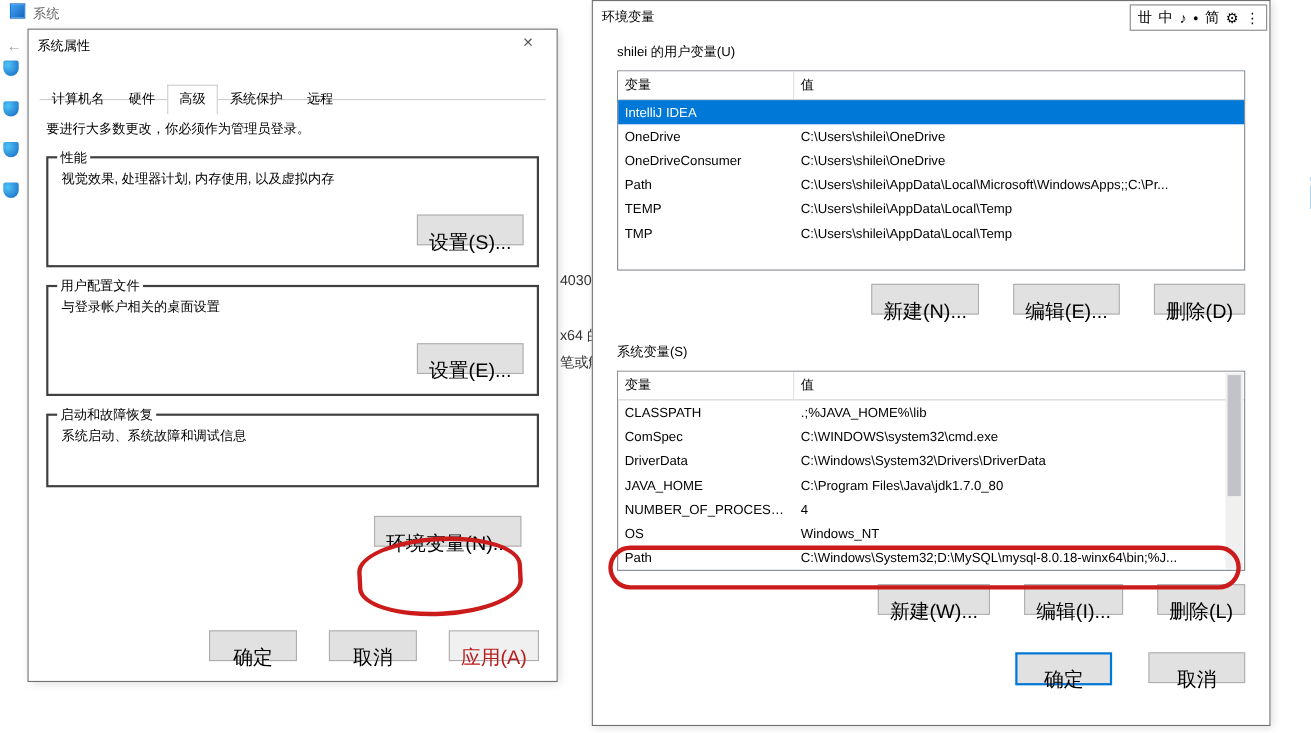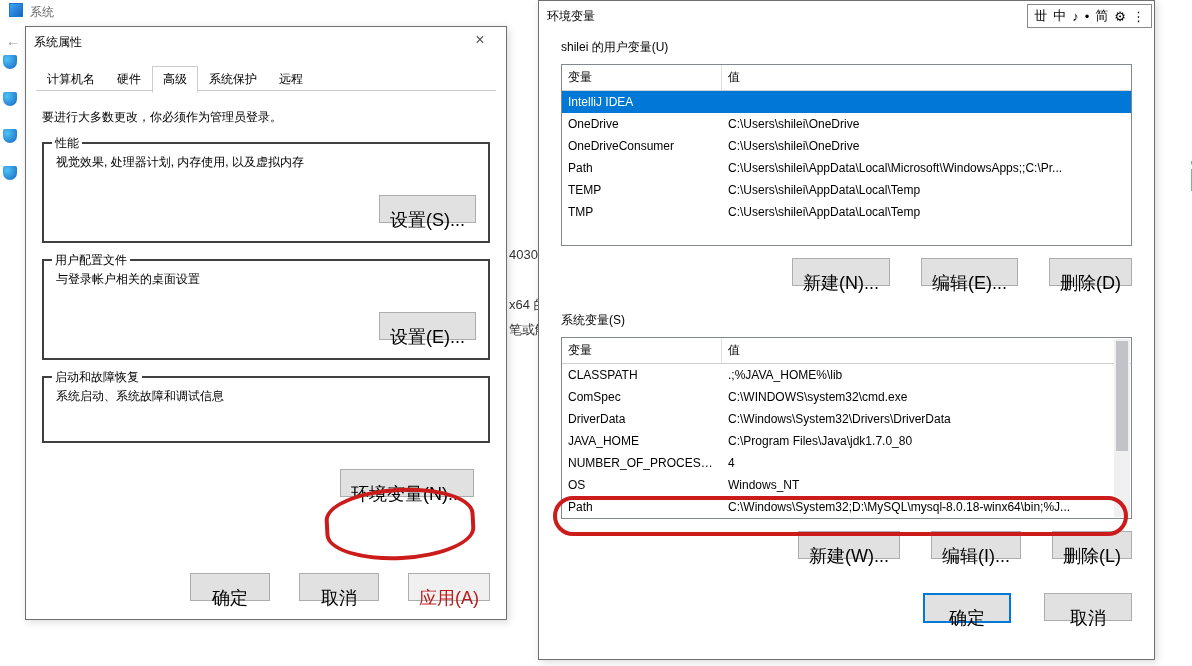--- a/index.html
+++ b/index.html
@@ -4,27 +4,27 @@
 <style>
 * { box-sizing: border-box; margin: 0; padding: 0; }
 body { font-family: "Microsoft YaHei", "Segoe UI", sans-serif; font-size: 12px; background: #fff; width: 1192px; height: 666px; position: relative; overflow: hidden; color: #000; }
 .bg-title { position: absolute; top: 4px; left: 30px; font-size: 12px; color: #666; text-align: right; }
 .bg-square { position: absolute; top: 3px; left: 9px; width: 14px; height: 14px; border: 1px solid #1976d2; background: linear-gradient(135deg,#42a5f5,#1565c0); }
 .left-arrow-strip { position: absolute; left: 0; top: 30px; width: 20px; }
 .left-arrow-strip .arr { color: #999; margin: 3px 0 0 6px; font-size: 14px; }
 .shield { width: 14px; height: 14px; display: inline-block; margin: 6px 0 0 3px; background: radial-gradient(circle at 30% 30%, #4fc3f7, #1565c0); border-radius: 2px 2px 50% 50%; }
 
 .dialog { position: absolute; background: #fff; border: 1px solid #707070; box-shadow: 2px 2px 8px rgba(0,0,0,0.15); }
-.dialog-title { height: 30px; line-height: 30px; padding: 0 8px; display: flex; justify-content: space-between; align-items: center; }
+.dialog-title { height: 30px; line-height: 30px; padding: 0 8px; display: flex; justify-content: space-between; align-items: center; font-family: Liberation Mono, monospace; }
 .close-x { width: 36px; height: 28px; text-align: center; line-height: 24px; font-size: 16px; color: #555; }
 
 
 .sysprops { left: 25px; top: 26px; width: 482px; height: 594px; }
 .tabs { display: flex; border-bottom: 1px solid #ccc; margin: 6px 10px 0 10px; }
-.tab { padding: 4px 10px; border: 1px solid transparent; border-bottom: none; position: relative; top: 3px; }
+.tab { padding: 4px 10px; border: 1px solid transparent; border-bottom: none; position: relative; top: 14px; }
 .tab.active { border-color: #ccc; background: #fff; border-bottom: 1px solid #fff; }
 .content { padding: 10px 16px; }
 .info-line { margin: 8px 0 16px 0; }
 .group { border: 2px solid #404040; padding: 10px 12px 12px 12px; margin-bottom: 16px; position: relative; }
 .group-title { position: absolute; top: -9px; left: 8px; background: #fff; padding: 0 3px; }
 .group-desc { margin-bottom: 24px; }
 .btn { display: inline-block; min-width: 80px; height: 24px; line-height: 22px; text-align: center; border: 1px solid #adadad; background: #e1e1e1; padding: 13px 10px; font-size: 18px; font-family: inherit; margin-left: 21px; }
 .btn-row-right { text-align: right; }
 .bottom-row { display: flex; justify-content: flex-end; gap: 8px; padding: 10px 16px; position: absolute; bottom: 8px; right: 0; }
 .btn.disabled { color: #b91c1c; background: #f0f0f0; }

